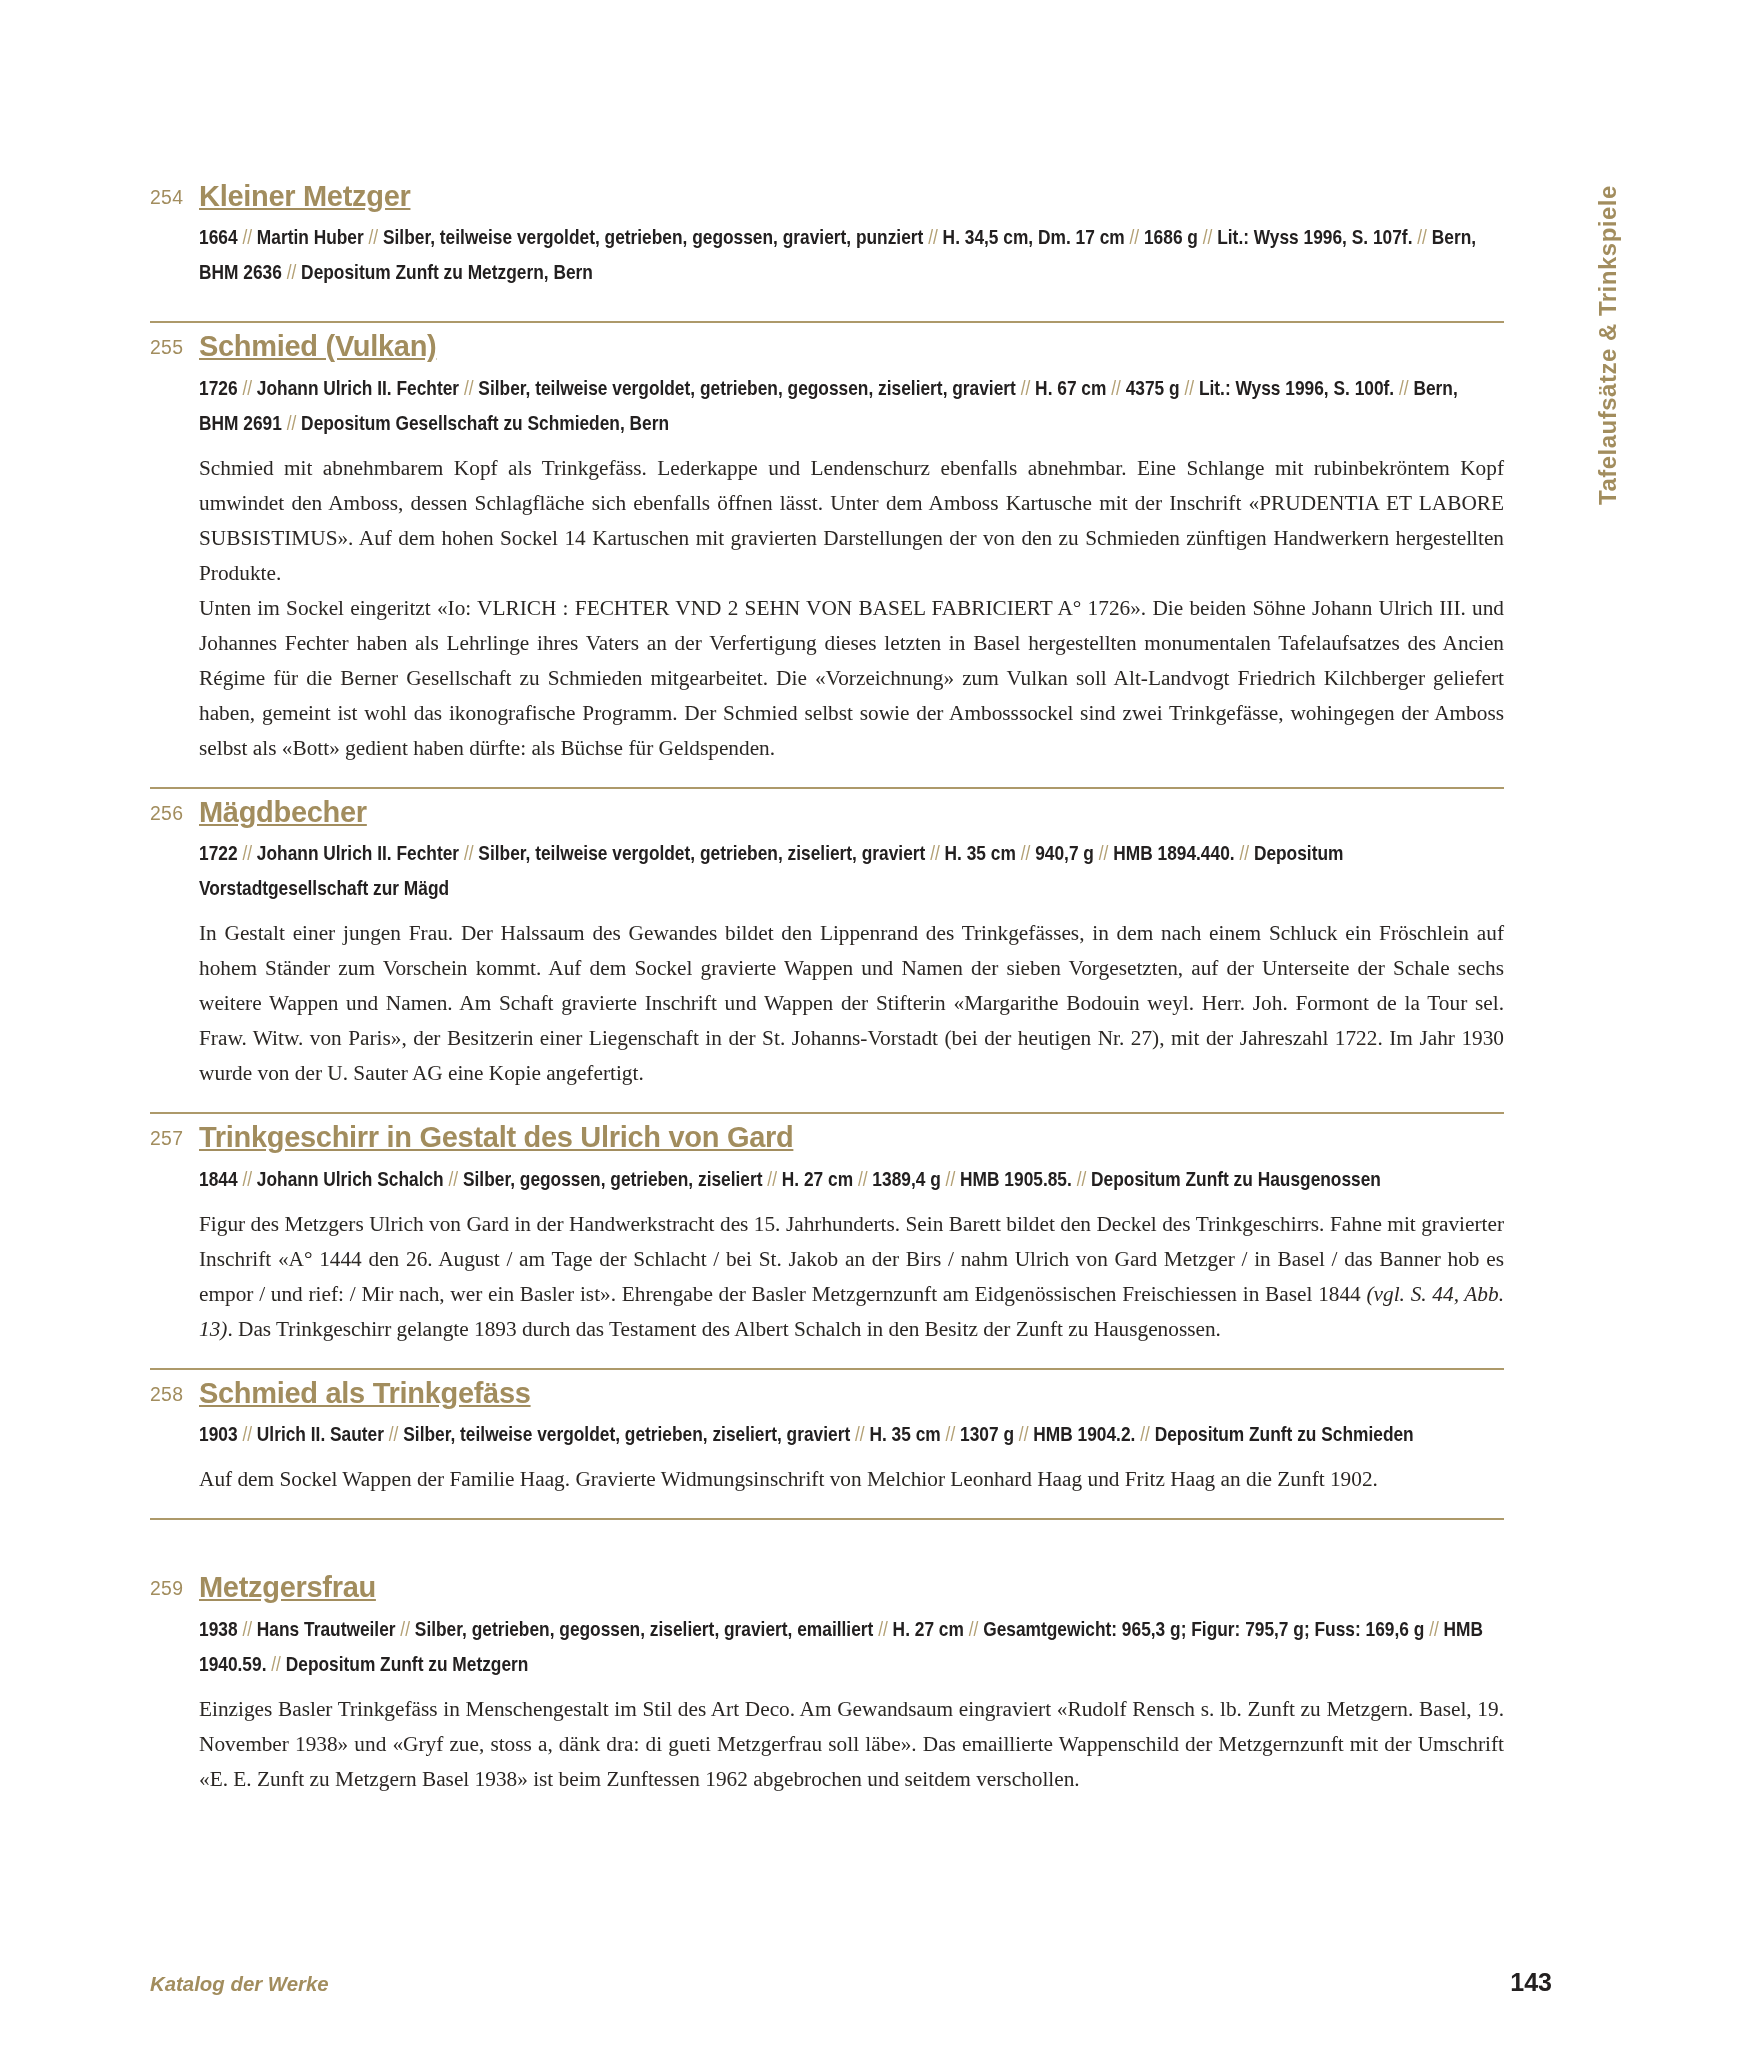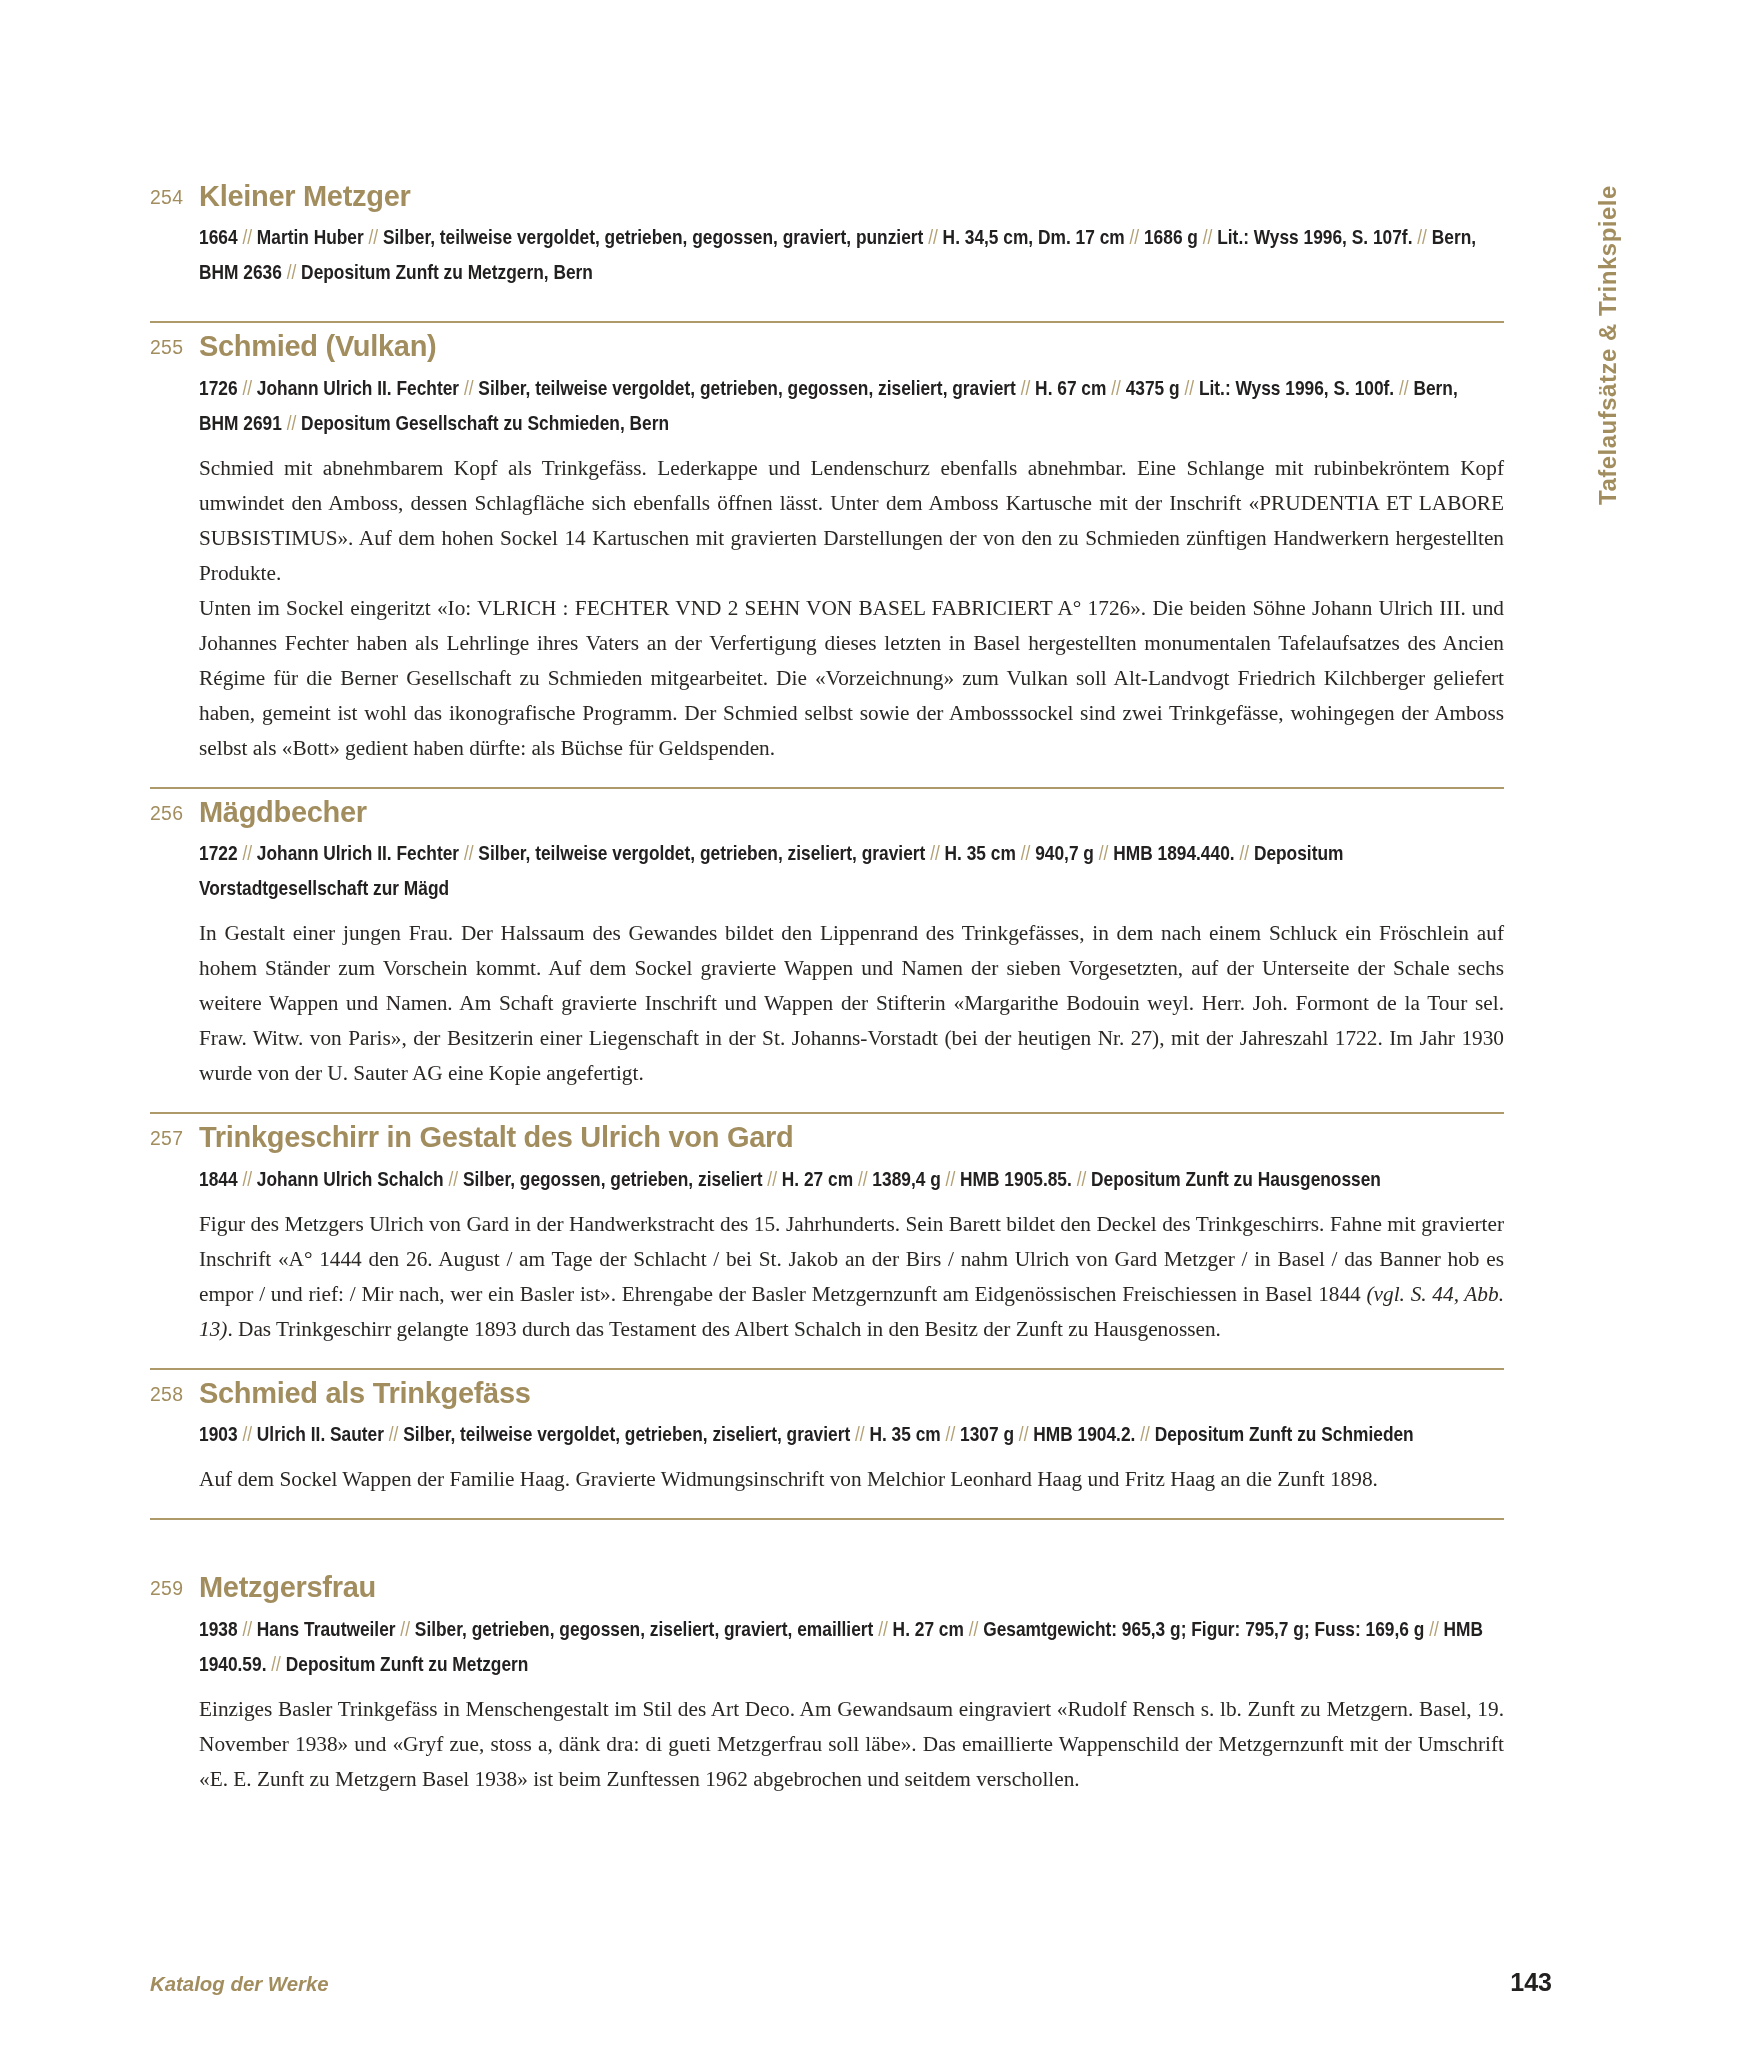--- a/index.html
+++ b/index.html
@@ -39,20 +39,21 @@
     letter-spacing: 0.3px;
   }
   .entry-body { min-width: 0; }
   .entry-title {
     font-size: 29px;
     line-height: 31px;
     font-weight: 700;
     letter-spacing: -0.3px;
     color: #a28d5e;
     margin: 0 0 8.7px 0;
+    text-decoration: underline;
   }
   .entry-meta {
     font-size: 20.4px;
     line-height: 35px;
     font-weight: 700;
     color: #232020;
     width: 1529px;
     transform: scaleX(0.85);
     transform-origin: 0 0;
     margin-bottom: 9.7px;
@@ -150,21 +151,21 @@
         </div>
     </div>
   </div>
 
   <div class="entry">
     <div class="entry-number">258</div>
     <div class="entry-body">
       <h2 class="entry-title">Schmied als Trinkgefäss</h2>
       <div class="entry-meta"><span>1903</span><span class="sep"> // </span><span>Ulrich II. Sauter</span><span class="sep"> // </span><span>Silber, teilweise vergoldet, getrieben, ziseliert, graviert</span><span class="sep"> // </span><span>H. 35 cm</span><span class="sep"> // </span><span>1307 g</span><span class="sep"> // </span><span>HMB 1904.2.</span><span class="sep"> // </span><span>Depositum Zunft zu Schmieden</span></div>
       <div class="entry-paras">
-          <p>Auf dem Sockel Wappen der Familie Haag. Gravierte Widmungsinschrift von Melchior Leonhard Haag und Fritz Haag an die Zunft 1898.</p>
+          <p>Auf dem Sockel Wappen der Familie Haag. Gravierte Widmungsinschrift von Melchior Leonhard Haag und Fritz Haag an die Zunft 1902.</p>
         </div>
     </div>
   </div>
 
   <div class="entry last">
     <div class="entry-number">259</div>
     <div class="entry-body">
       <h2 class="entry-title">Metzgersfrau</h2>
       <div class="entry-meta"><span>1938</span><span class="sep"> // </span><span>Hans Trautweiler</span><span class="sep"> // </span><span>Silber, getrieben, gegossen, ziseliert, graviert, emailliert</span><span class="sep"> // </span><span>H. 27 cm</span><span class="sep"> // </span><span>Gesamtgewicht: 965,3 g; Figur: 795,7 g; Fuss: 169,6 g</span><span class="sep"> // </span><span>HMB 1940.59.</span><span class="sep"> // </span><span>Depositum Zunft zu Metzgern</span></div>
       <div class="entry-paras">

